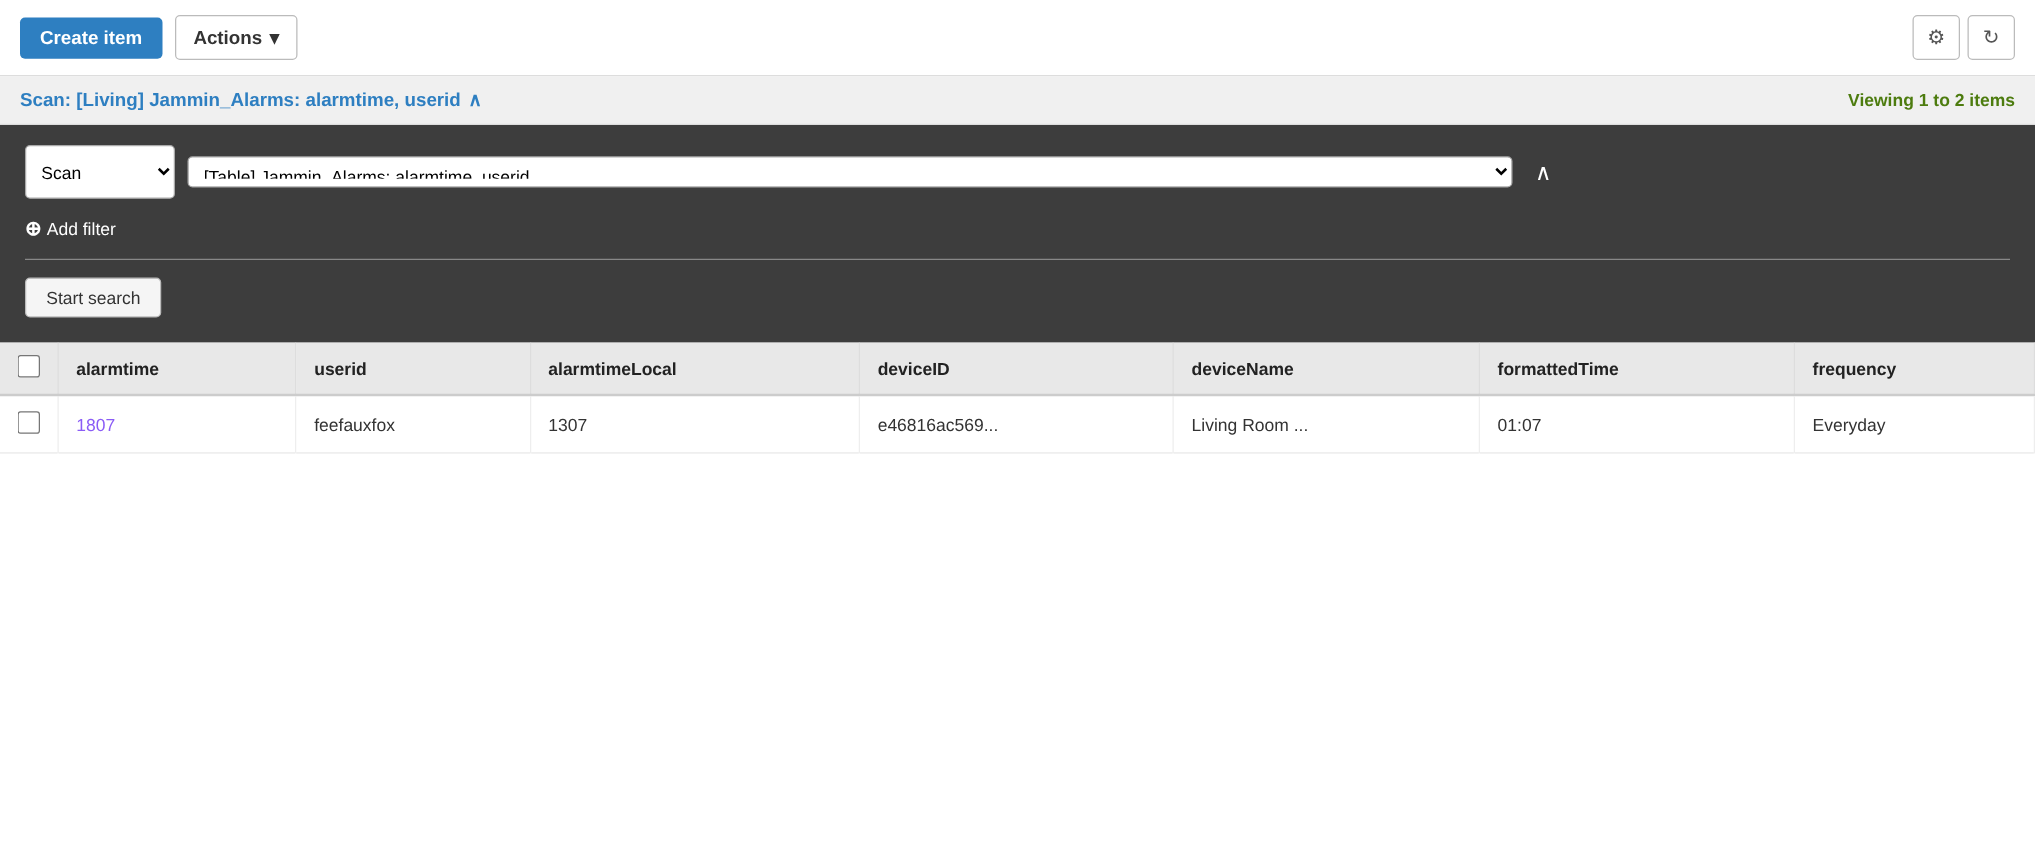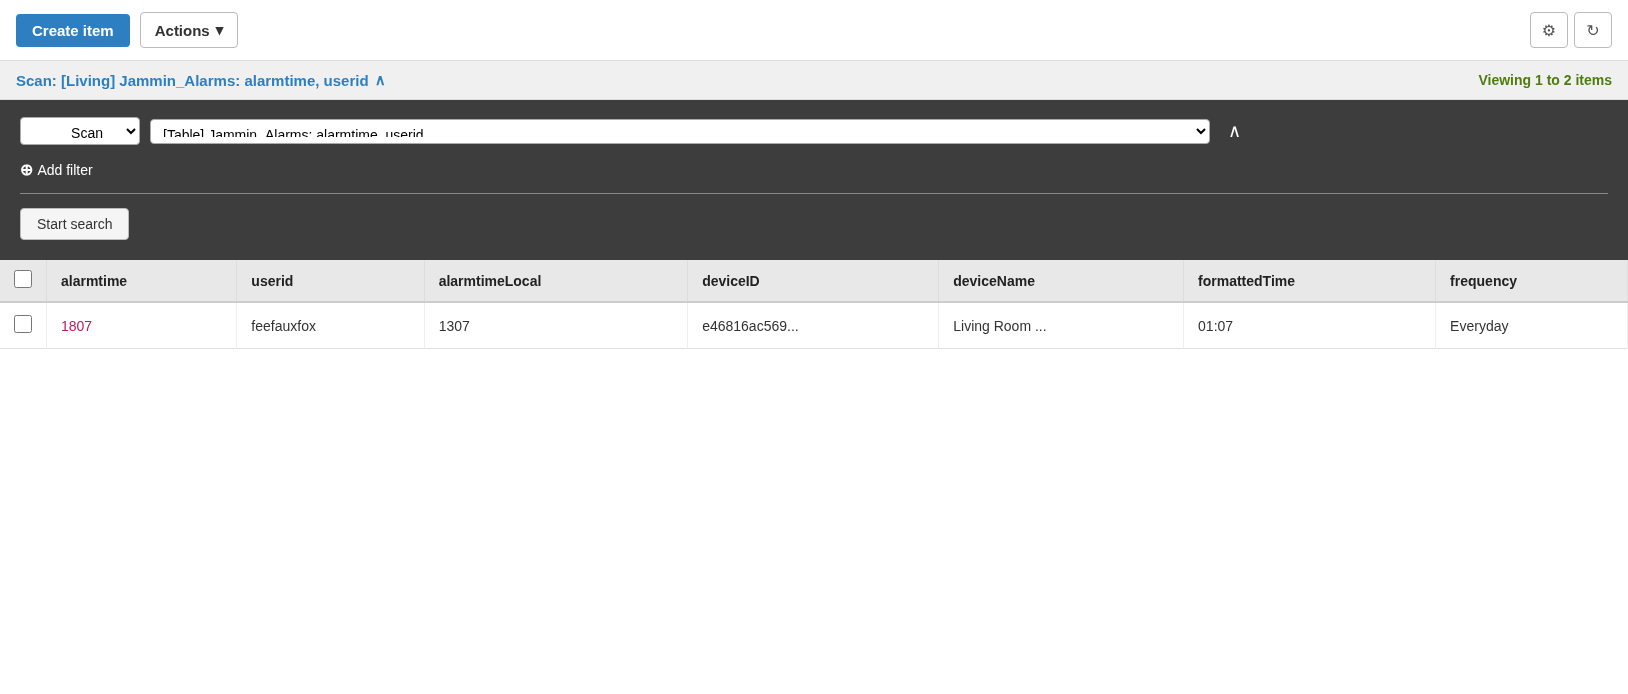--- a/index.html
+++ b/index.html
@@ -91,27 +91,26 @@
       display: flex;
       align-items: center;
       gap: 10px;
       margin-bottom: 14px;
     }
 
     .select-scan {
       background: #fff;
       border: 1px solid #aaa;
       border-radius: 4px;
-      padding: 6px 20px;
-      font-size: 14px;
-      height: 28px;
+      padding: 6px 8px;
+      font-size: 14px;
+      height: 43px;
       min-width: 120px;
       cursor: pointer;
       appearance: auto;
-      text-align: right;
     }
 
     .select-table {
       background: #fff;
       border: 1px solid #aaa;
       border-radius: 4px;
       padding: 6px 8px;
       font-size: 14px;
       height: 25px;
       flex: 1;
@@ -193,21 +192,21 @@
       font-size: 14px;
       color: #333;
       border-right: 1px solid #eee;
       white-space: nowrap;
     }
     tbody td:first-child {
       text-align: center;
       width: 40px;
     }
     .link-cell {
-      color: #be185d;
+      color: #8b5cf6;
       cursor: pointer;
       text-decoration: none;
     }
 
     .checkbox-cell {
       width: 18px;
       height: 18px;
       cursor: pointer;
     }
   </style>

